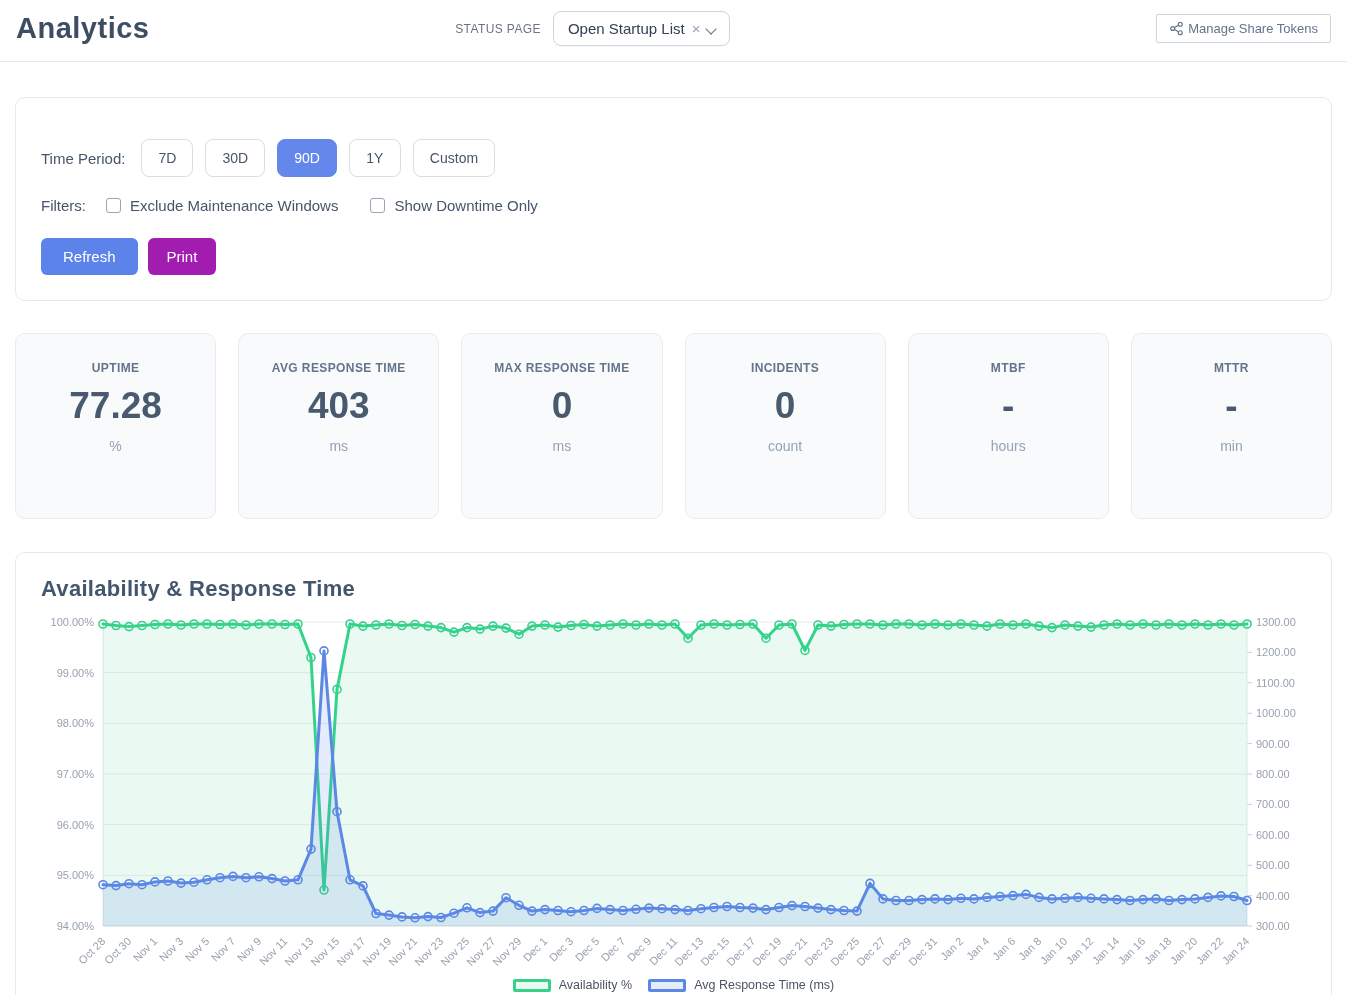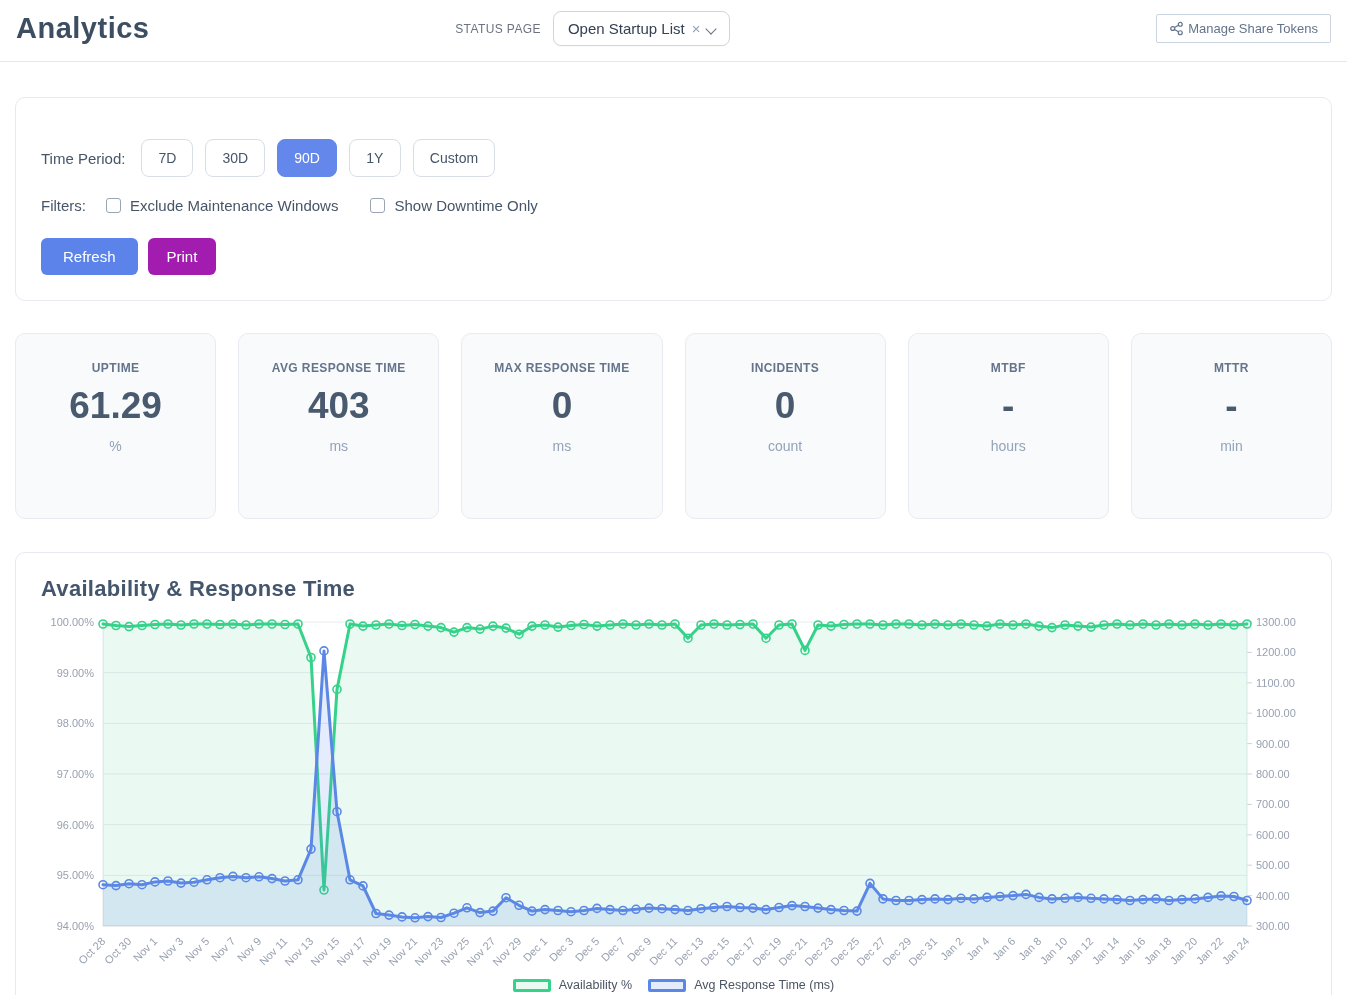--- a/index.html
+++ b/index.html
@@ -129,21 +129,21 @@
   </div>
   <div class="row actions-row">
     <button class="btn btn-refresh">Refresh</button>
     <button class="btn btn-print">Print</button>
   </div>
 </div>
 
 <div class="stats-row">
   <div class="stat-card">
     <div class="stat-label">UPTIME</div>
-    <div class="stat-value">61.29</div>
+    <div class="stat-value">77.28</div>
     <div class="stat-unit">%</div>
   </div>
   <div class="stat-card">
     <div class="stat-label">AVG RESPONSE TIME</div>
     <div class="stat-value">403</div>
     <div class="stat-unit">ms</div>
   </div>
   <div class="stat-card">
     <div class="stat-label">MAX RESPONSE TIME</div>
     <div class="stat-value">0</div>

